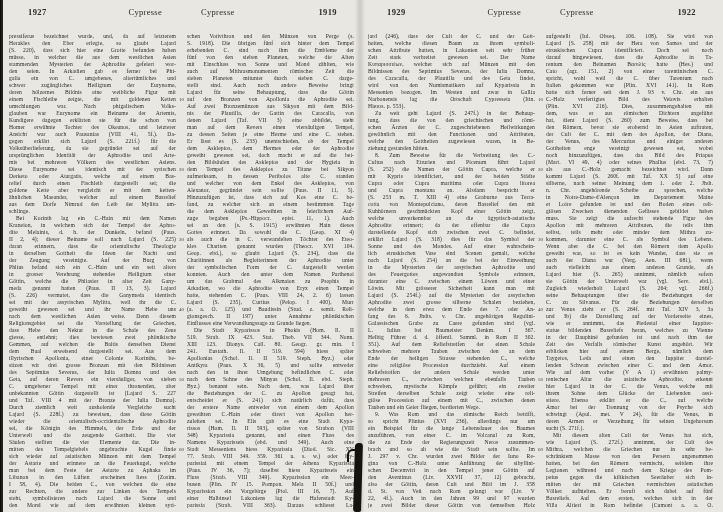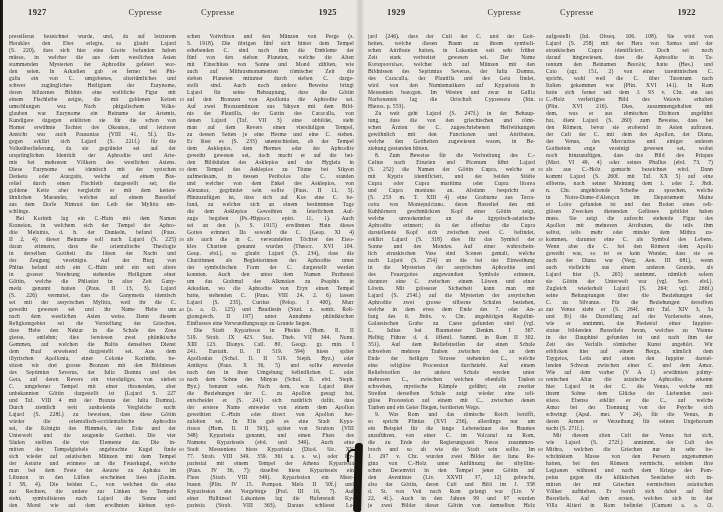--- a/index.html
+++ b/index.html
@@ -71,21 +71,21 @@
 
   <div class="page left">
     <div class="page-header">
       <div class="hdr-cell c1">
         <span class="hdr-num">1927</span>
         <span class="hdr-title">Cypresse</span>
       </div>
       <div class="hdr-cell"></div>
       <div class="hdr-cell c2">
         <span class="hdr-title">Cypresse</span>
-        <span class="hdr-num">1925</span>
+        <span class="hdr-num">1919</span>
       </div>
     </div>
     <div class="text-body">
       <div class="col">
           <div class="line">pressiferus bezeichnet wurde, und, da auf letzterem</div>
           <div class="line">Herakles den Eber erlegte, so glaubt Lajard</div>
           <div class="line">(S. 220), dass sich hier eine Grotte befunden haben</div>
           <div class="line">müsse, in welcher die aus dem westlichen Asien</div>
           <div class="line">stammenden Mysterien der Aphrodite gefeiert wor-</div>
           <div class="line">den seien. In Arkadien gab es ferner bei Phi-</div>

